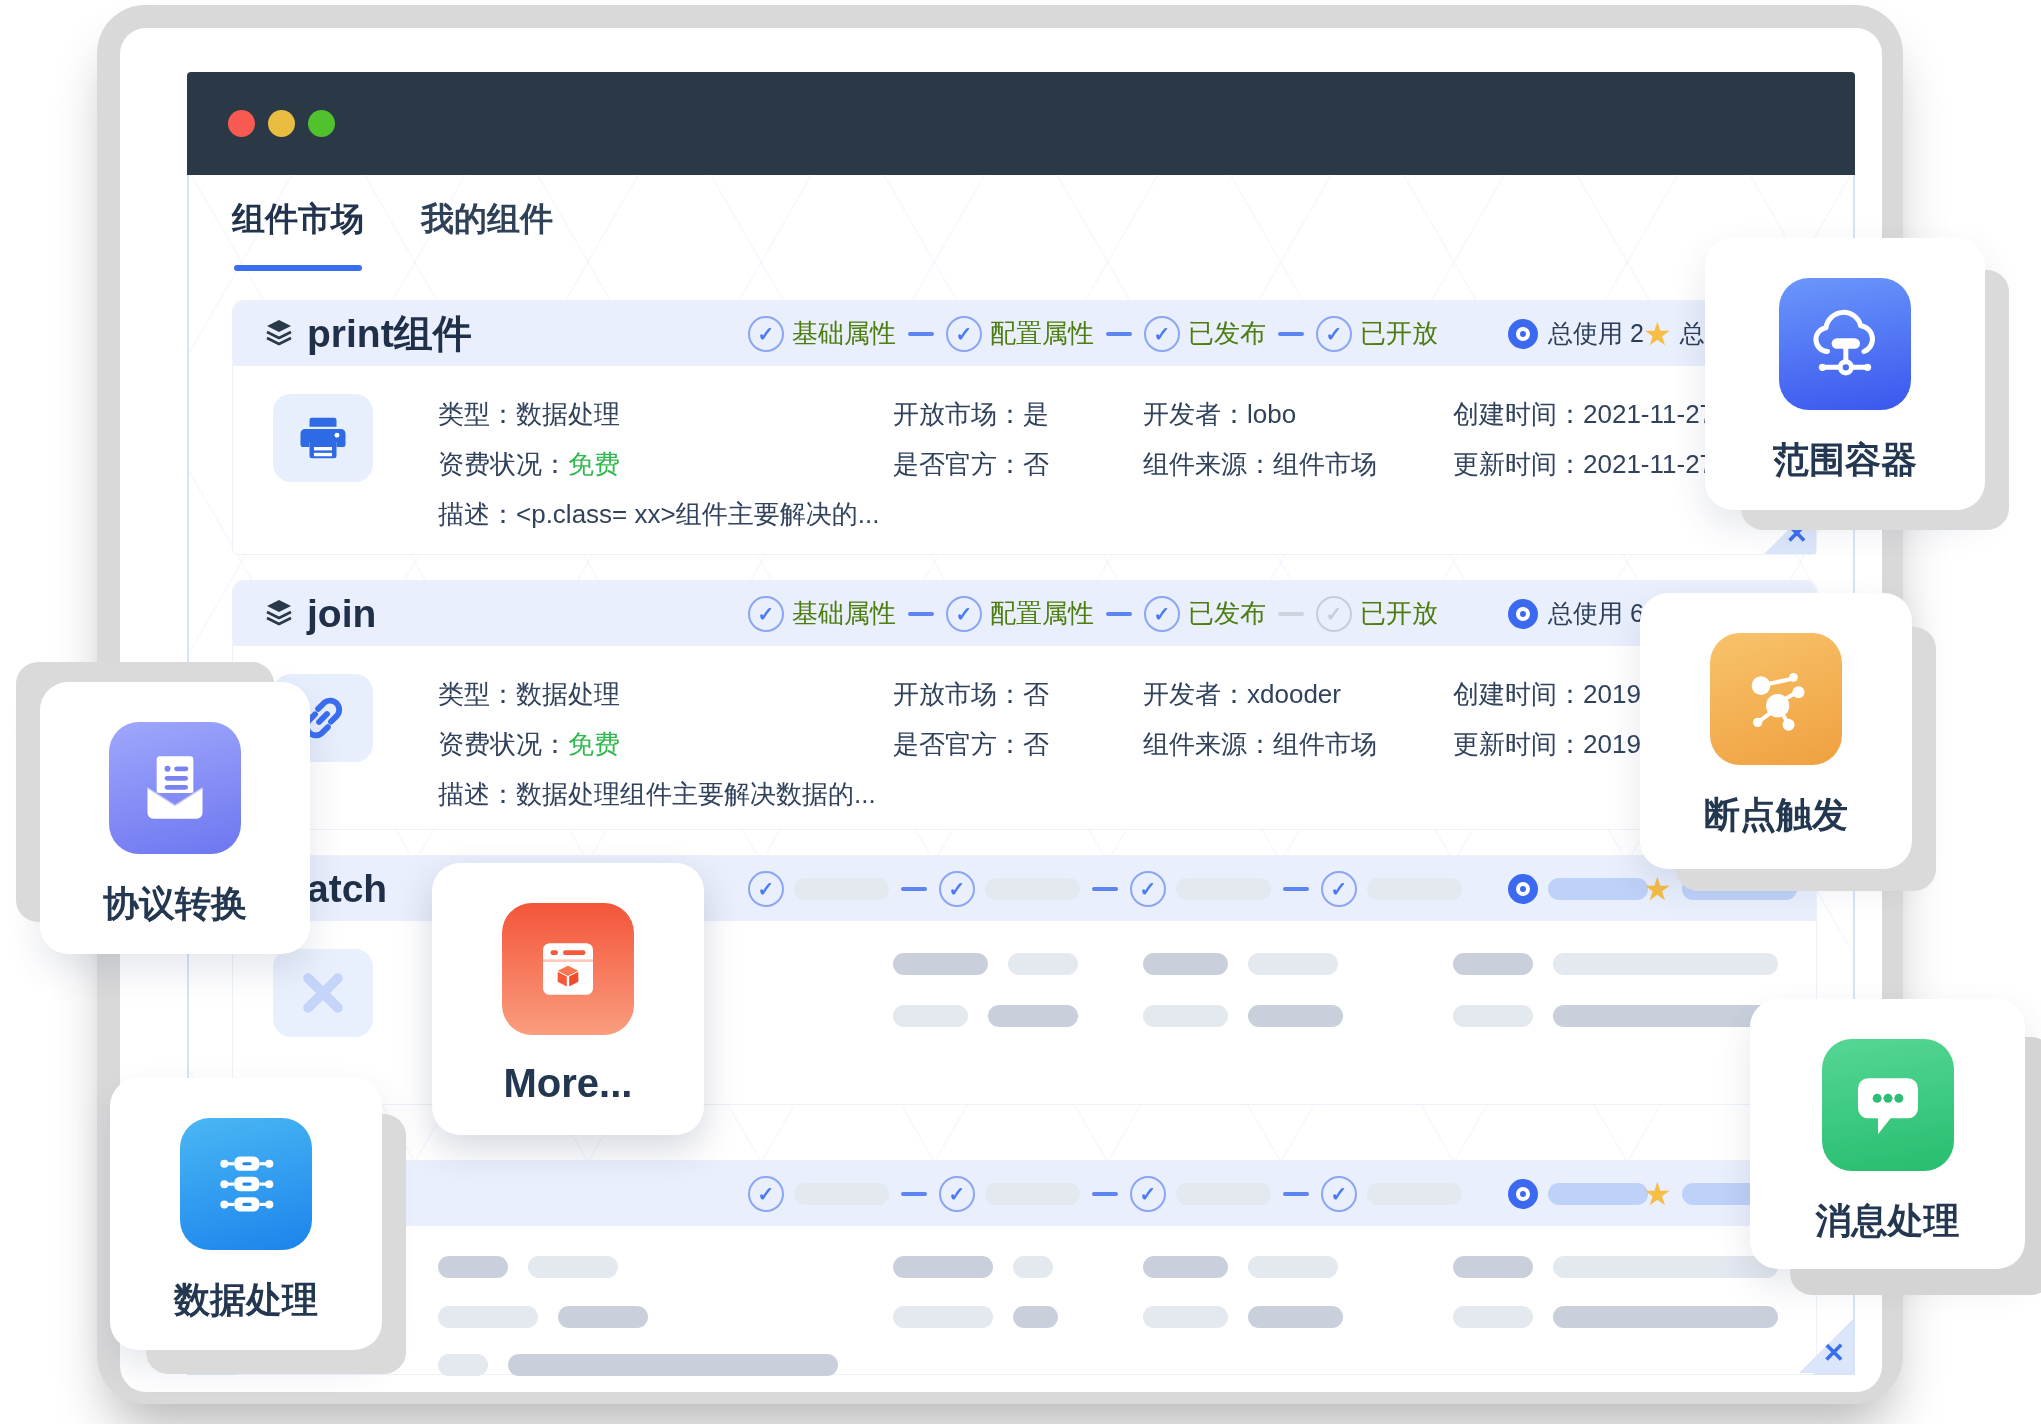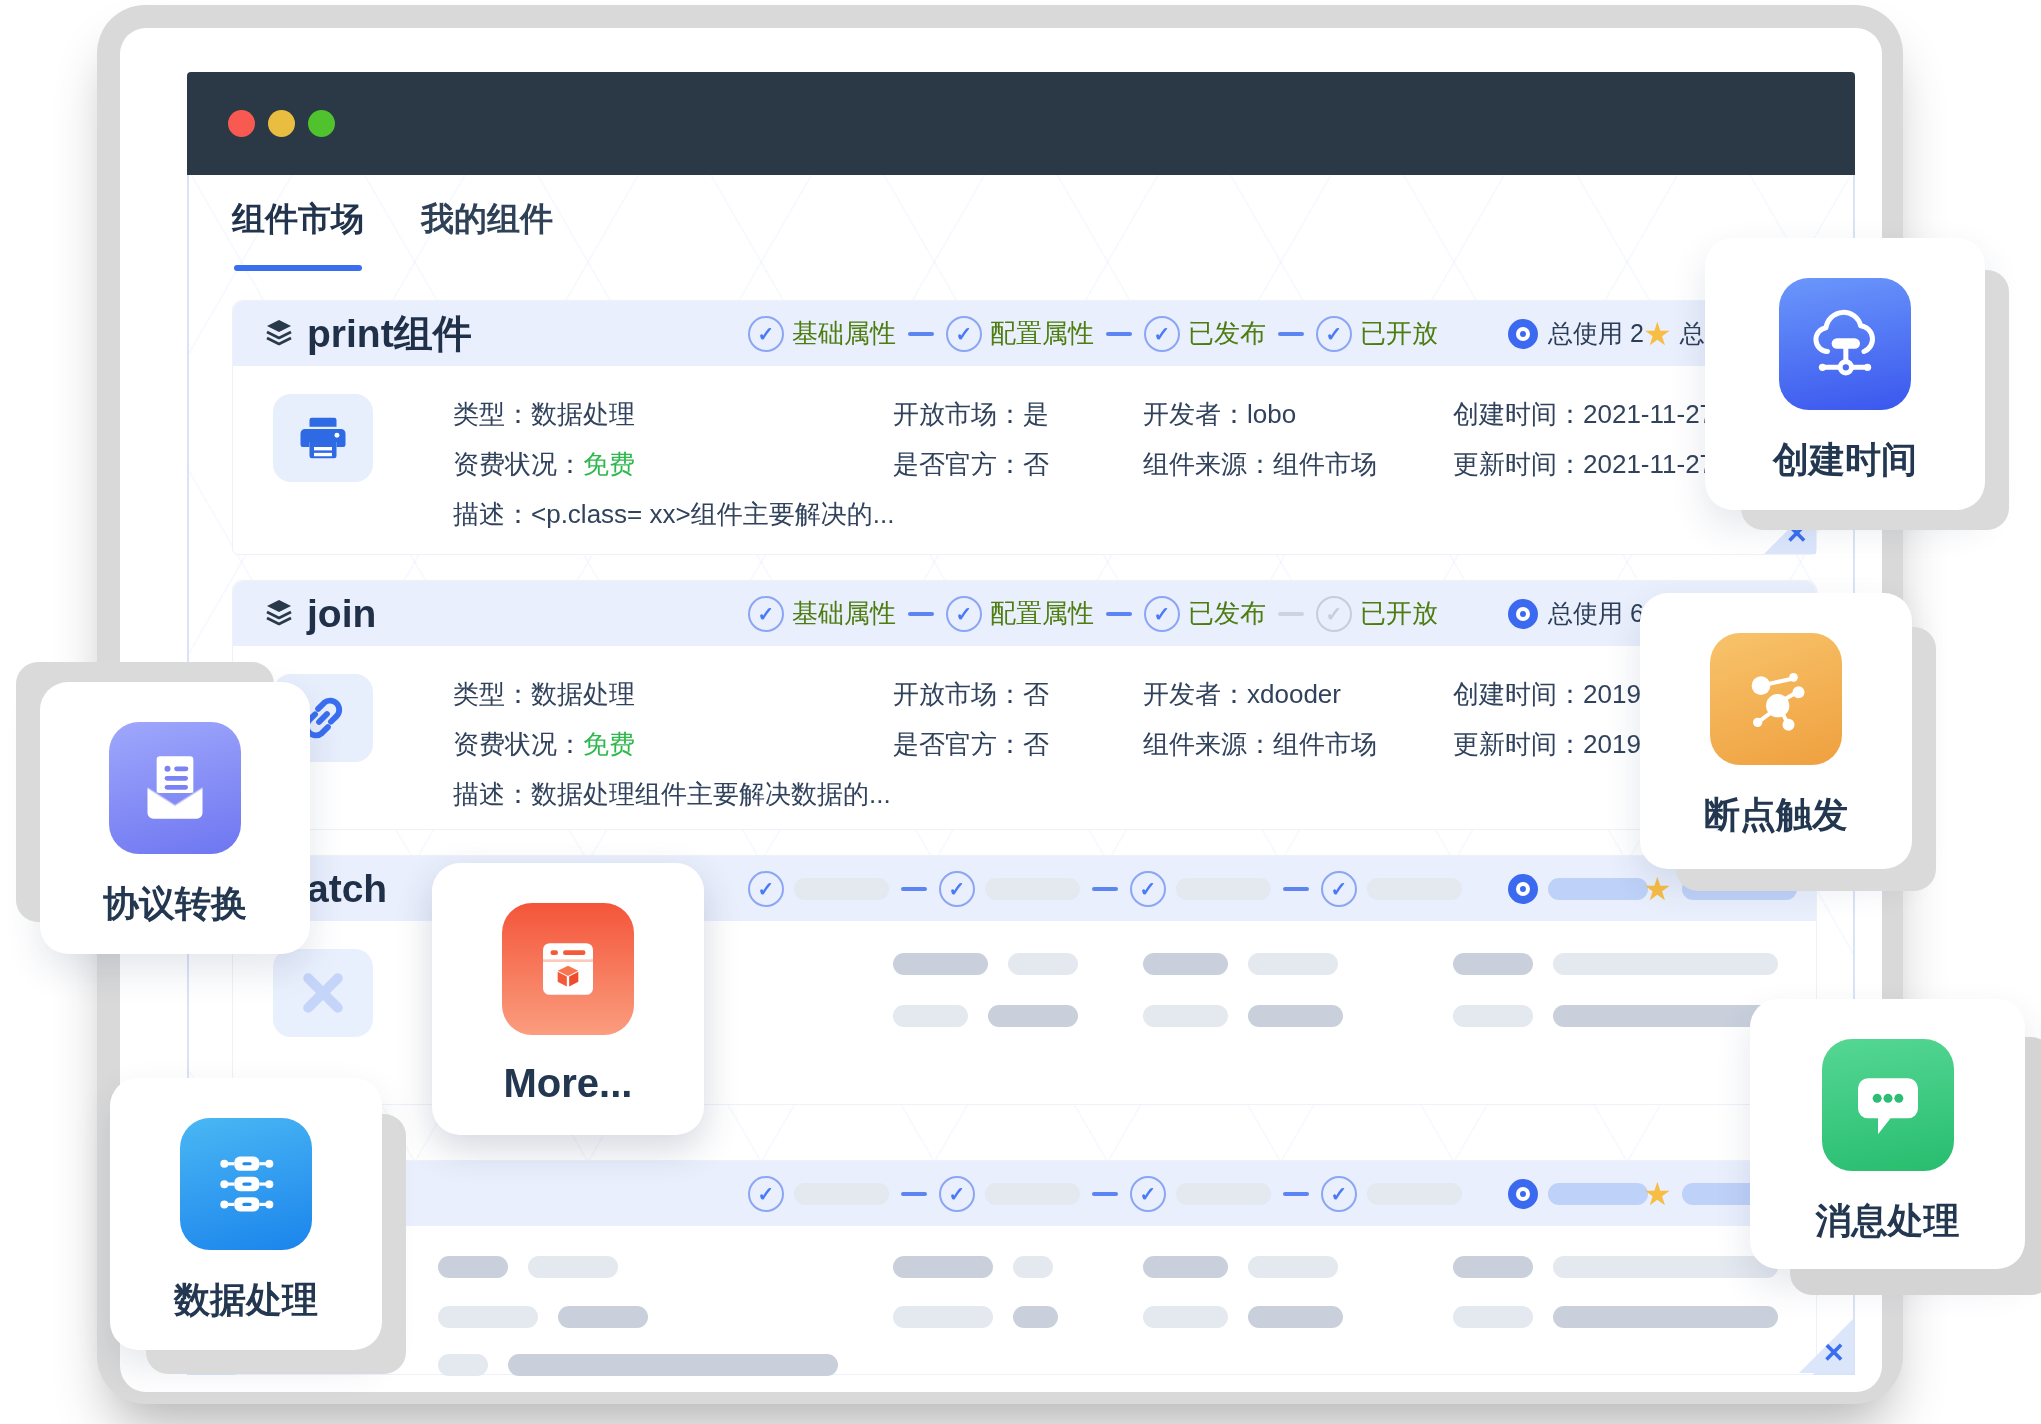--- a/index.html
+++ b/index.html
@@ -55,21 +55,21 @@
   .usage-icon::after { content:""; position:absolute; inset:8px; border:4px solid #fff; border-radius:50%; }
   .usage-text { margin-left:10px; font-size:25px; color:#2b3d57; white-space:nowrap; }
 
   .rating { position:absolute; left:1410px; top:0; height:65px; display:flex; align-items:center; }
   .star { color:#f7bd45; font-size:32px; line-height:32px; }
   .rating-text { margin-left:8px; font-size:25px; color:#2b3d57; white-space:nowrap; }
 
   .icon-box { position:absolute; left:40px; top:93px; width:100px; height:88px;
     background:#e7eefc; border-radius:18px; display:flex; align-items:center; justify-content:center; }
   .col { position:absolute; top:95px; display:flex; flex-direction:column; gap:14px; }
-  .col.p1 { left:220px;justify-content:flex-end; } .col.p2 { left:660px; } .col.p3 { left:910px; } .col.p4 { left:1220px; }
+  .col.p1 { left:205px;justify-content:flex-end; } .col.p2 { left:660px; } .col.p3 { left:910px; } .col.p4 { left:1220px; }
   .field { font-size:26px; line-height:36px; color:#31425c; white-space:nowrap; }
   .field .green { color:#2fb84d; }
 
   
   .sp { height:22px; border-radius:11px; display:inline-block; flex:0 0 auto; }
   .sp.d { background:#c9d0dc; } .sp.l { background:#e4e8ef; } .sp.b { background:#bed1f8; }
   .skrow { position:absolute; display:flex; gap:20px; }
 
   
   .fold { position:absolute; right:0; bottom:0; width:52px; height:52px;
@@ -443,21 +443,21 @@
       <svg viewBox="0 0 48 48" width="80" height="80" fill="none" stroke="#fff" stroke-width="3" stroke-linecap="round" stroke-linejoin="round">
           <path d="M13.5 28.5a7.2 7.2 0 01-.9-14.3 10.6 10.6 0 0120.8-1.1 8 8 0 012 15.4"></path>
           <rect x="16" y="20.5" width="17" height="6.4" rx="3.2" fill="#fff" stroke="none"></rect>
           <path d="M24.5 27v6.5"></path>
           <path d="M12.5 38h8.2M28.3 38h7.2"></path>
           <circle cx="24.5" cy="38" r="3.4"></circle>
           <circle cx="10.5" cy="38" r="2.2" fill="#fff" stroke="none"></circle>
           <circle cx="37.5" cy="38" r="2.2" fill="#fff" stroke="none"></circle>
         </svg>
     </div>
-    <div class="float-label">创建时间</div>
+    <div class="float-label">范围容器</div>
   </div>
 
   <div class="float breakpoint">
     <div class="tile g-breakpoint">
       <svg viewBox="0 0 48 48" width="80" height="80" fill="#fff" stroke="#fff">
           <g stroke-width="2.4" fill="none">
             <path d="M17 15.5l16-3.5M26 26l9.5-5.5M22.5 31l-8 6M27.5 32l3.5 6.5"></path>
           </g>
           <circle cx="15" cy="16" r="5.6" stroke="none"></circle>
           <circle cx="25" cy="28" r="7" stroke="none"></circle>

